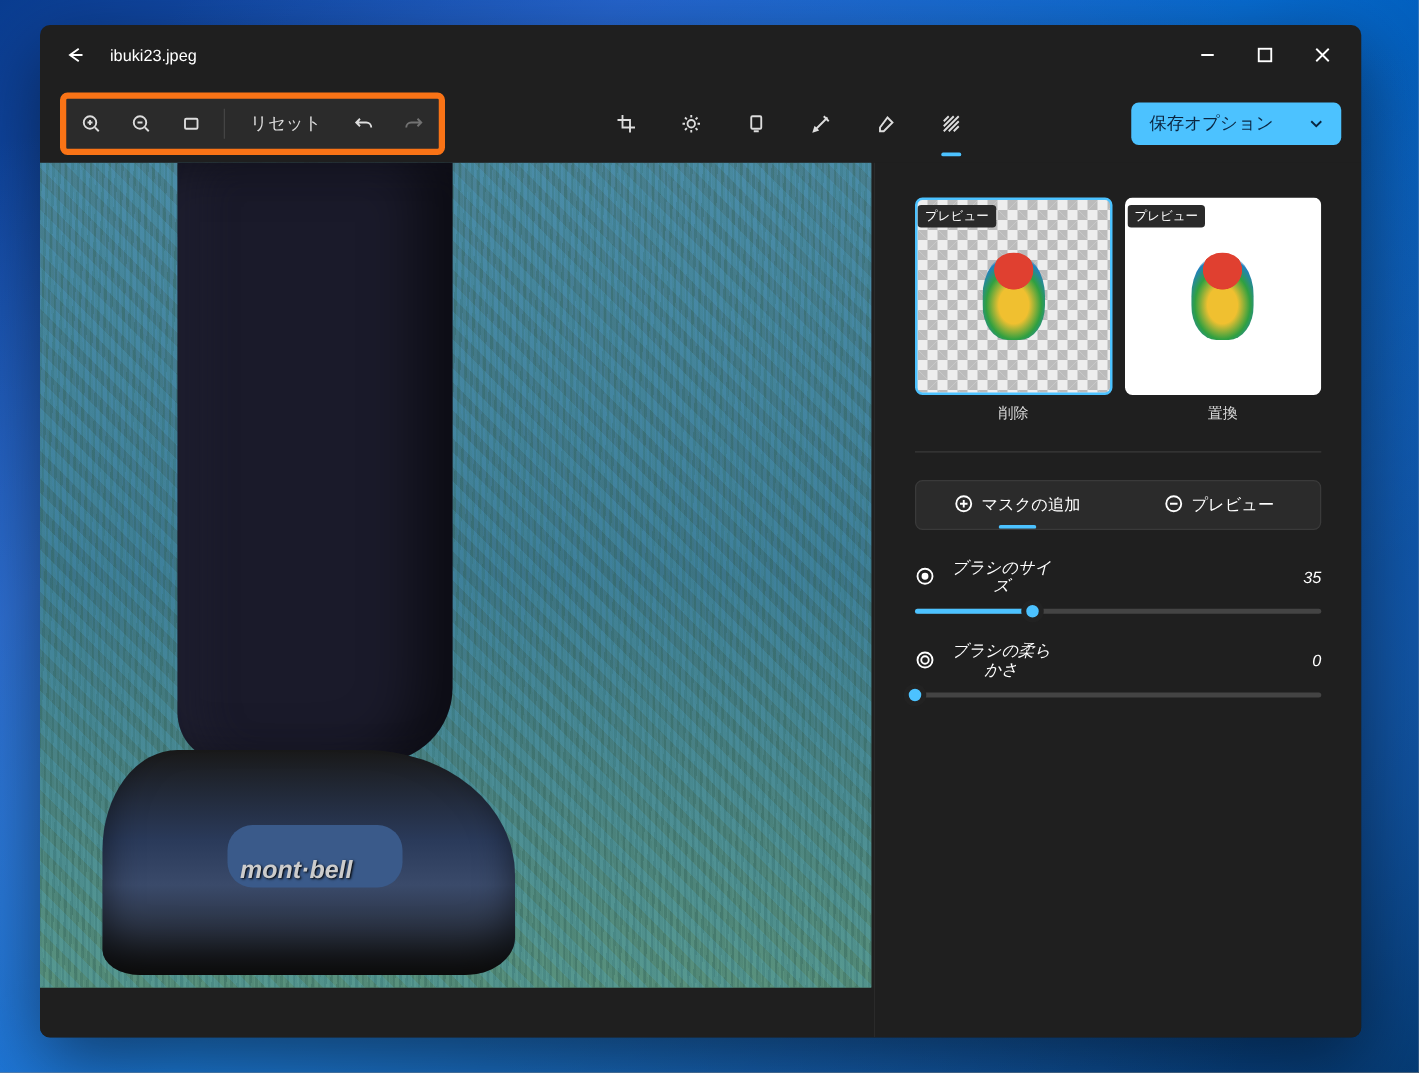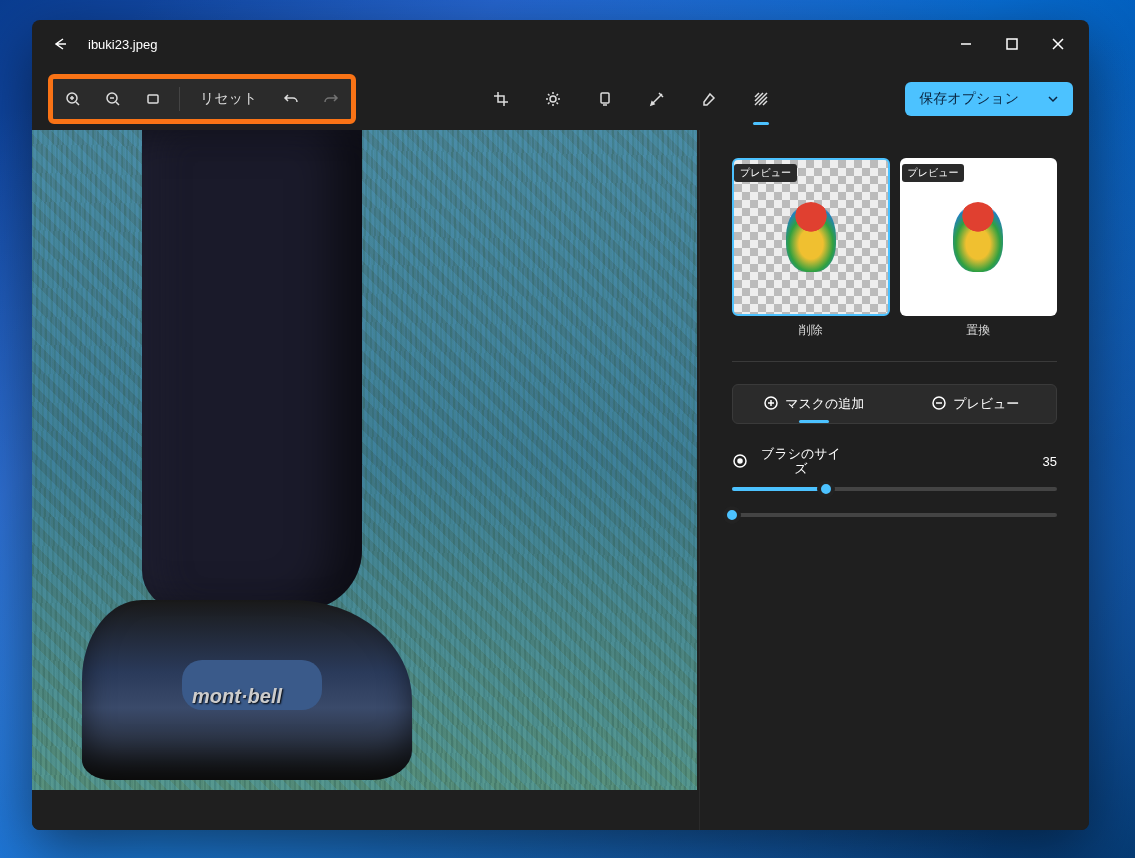--- a/index.html
+++ b/index.html
@@ -141,21 +141,21 @@
 }
 .toggle-label { font-size: 14px; margin-left: 8px; }
 
 .seg-control { display: flex; margin-top: 14px; border: 1px solid #3a3a3a; border-radius: 6px; overflow: hidden; background: #2b2b2b; }
 .seg-btn { flex: 1; padding: 10px; font-size: 13px; display: flex; align-items: flex-start; justify-content: center; gap: 6px; cursor: pointer; position: relative; }
 .seg-btn.active::after {
   content: ""; position: absolute; bottom: 0; left: 50%; transform: translateX(-50%);
   width: 30px; height: 3px; background: #4cc2ff; border-radius: 2px;
 }
 
-.slider-row { margin-top: 22px; }
+.slider-row { margin-top: 22px; font-style: italic; }
 .slider-head { display: flex; align-items: center; gap: 8px; }
 .slider-icon { width: 16px; height: 16px; display: flex; align-items: center; justify-content: center; }
 .slider-label { font-size: 13px; width: 90px; text-align: center; line-height: 1.2; }
 .slider-value { margin-left: auto; font-size: 13px; }
 .slider-track {
   margin-top: 10px; height: 4px; background: #444; border-radius: 2px; position: relative;
 }
 .slider-fill { position: absolute; left: 0; top: 0; height: 100%; background: #4cc2ff; border-radius: 2px; }
 .slider-thumb {
   position: absolute; top: 50%; transform: translate(-50%,-50%);
@@ -338,20 +338,30 @@
           <div class="slider-label">ブラシのサイズ</div>
           <div class="slider-value">35</div>
         </div>
         <div class="slider-track">
           <div class="slider-fill" style="width:29%"></div>
           <div class="slider-thumb" style="left:29%"></div>
         </div>
       </div>
 
       <div class="slider-row">
+        <div class="slider-head">
+          <div class="slider-icon">
+              <svg>
+                <circle cx="8" cy="8" r="6"></circle>
+                <circle cx="8" cy="8" r="3"></circle>
+              </svg>
+            </div>
+          <div class="slider-label">ブラシの柔らかさ</div>
+          <div class="slider-value">0</div>
+        </div>
         <div class="slider-track">
           <div class="slider-fill" style="width:0%"></div>
           <div class="slider-thumb" style="left:0%"></div>
         </div>
       </div>
 
     </div>
   </div>
 </div>
 

